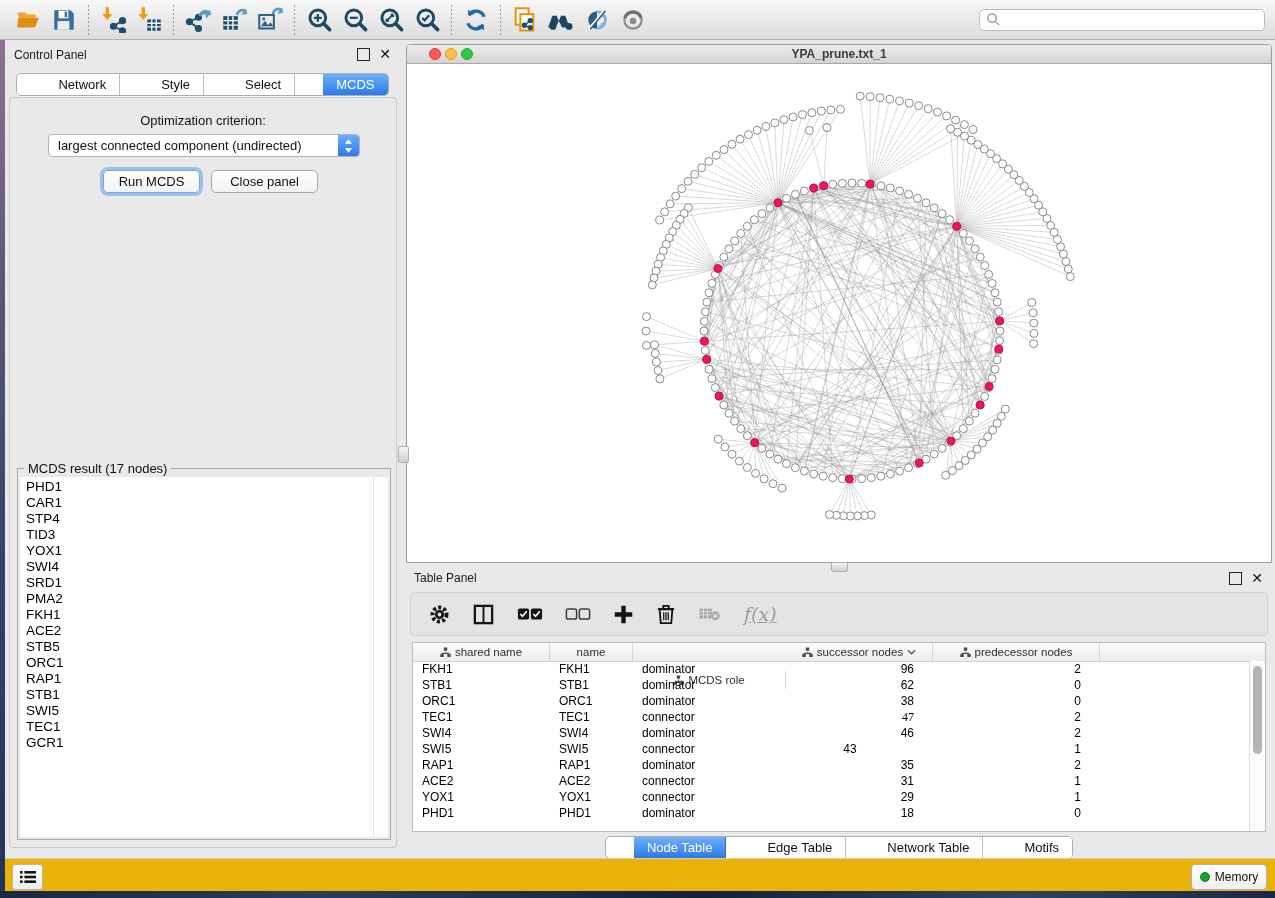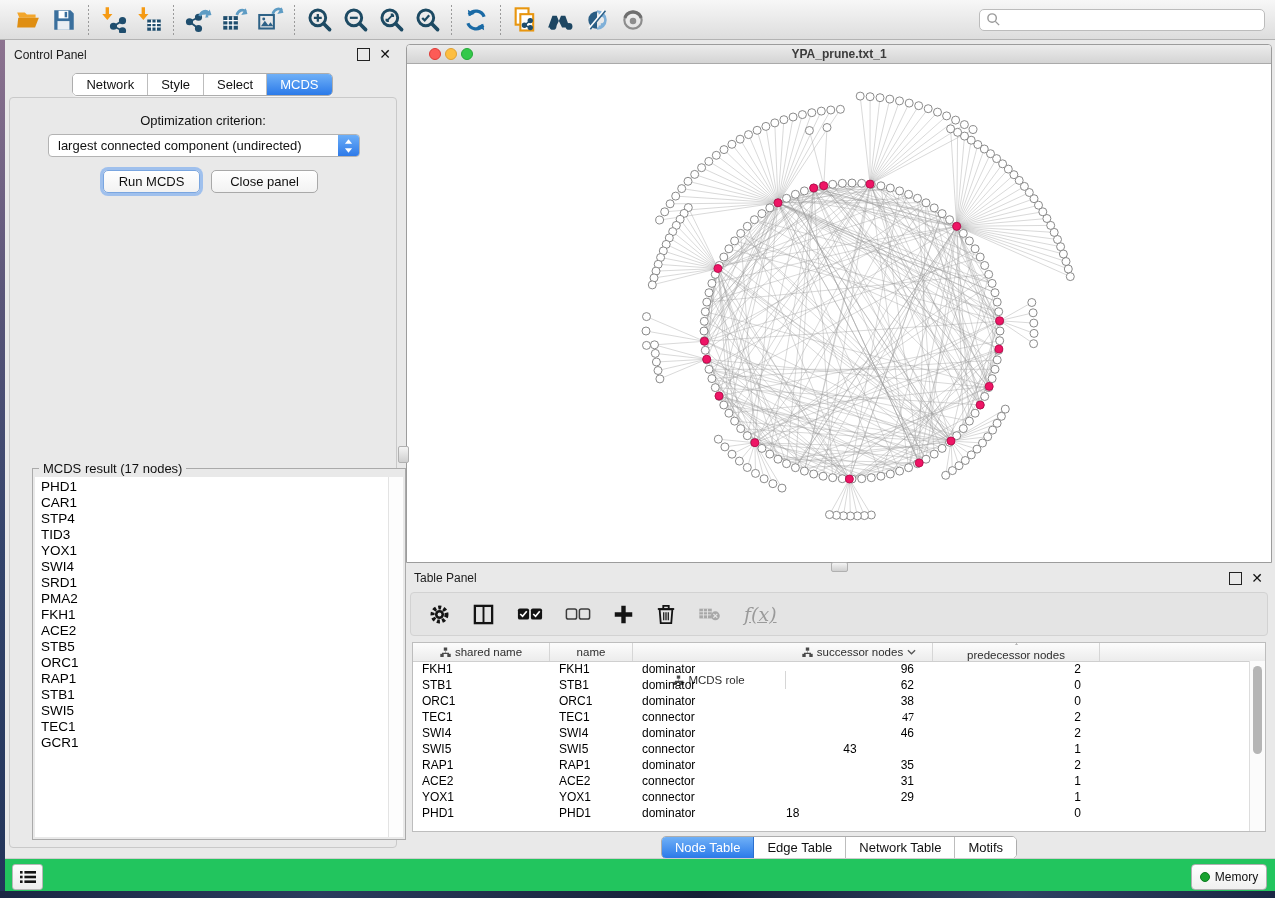--- a/index.html
+++ b/index.html
@@ -20,39 +20,39 @@
     background-image:linear-gradient(#9a9a9a 40%,rgba(0,0,0,0) 0%);background-size:1px 4px;background-repeat:repeat-y;}
   #search-box{margin-left:auto;width:286px;height:22px;background:#fff;border:1px solid #bcbcbc;border-radius:5px;
     display:flex;align-items:center;padding:0 6px;box-sizing:border-box;}
   #search-box input{border:none;outline:none;flex:1;font-size:12px;background:transparent;}
   
   .panel-title{font-size:12px;color:#1c1c1c;}
   .float-btn{width:11px;height:11px;border:1.6px solid #222;display:inline-block;}
   .close-btn{font-size:14px;font-weight:bold;color:#111;line-height:11px;}
   .seg-group{display:flex;background:#fff;border:1px solid #adadad;border-radius:5px;overflow:hidden;
     box-shadow:0 1px 0 rgba(255,255,255,.6);}
-  .seg{padding:3px 13px;font-size:13px;color:#111;border-right:1px solid #bdbdbd;background:#fff;white-space:nowrap;}
+  .seg{padding:3px 13px;font-size:13px;color:#111;border-right:1px solid #bdbdbd;background:#fff;white-space:nowrap;margin-left:28px;}
   .seg:last-child{border-right:none;}
   .seg.active{background:linear-gradient(#6fb0f7,#2b7ae9);color:#fff;border-right-color:#2b6fce;}
   
   #control-panel{left:5px;top:40px;width:395px;height:818px;}
   #cp-header{left:9px;top:8px;right:9px;height:18px;display:flex;align-items:flex-start;}
   #cp-tabs{top:33px;left:0;width:100%;display:flex;justify-content:center;}
   #cp-body{left:4px;top:57px;width:386px;height:749px;background:#e9e9e9;border:1px solid #c9c9c9;border-radius:4px;}
   #opt-label{top:15px;width:100%;text-align:center;font-size:13px;color:#111;}
   #opt-select{left:38px;top:36px;width:312px;height:23px;background:#fff;border:1px solid #b3b3b3;border-radius:4px;
     display:flex;align-items:center;box-sizing:border-box;}
   #opt-select .val{flex:1;font-size:13px;padding-left:9px;color:#111;white-space:nowrap;}
   #opt-select .cap{width:21px;height:100%;border-radius:0 3px 3px 0;background:linear-gradient(#6caef8,#2e7ae8);
     display:flex;flex-direction:column;align-items:center;justify-content:center;gap:2px;}
   .mac-btn{height:23px;background:linear-gradient(#ffffff,#f2f2f2);border:1px solid #a9a9a9;border-radius:5px;
     font-size:13px;color:#111;display:flex;align-items:center;justify-content:center;box-sizing:border-box;padding:0 14px;}
   #run-btn{left:93px;top:72px;width:97px;box-shadow:0 0 0 3px rgba(110,165,240,.6);border-color:#7aa6e0;}
   #close-panel-btn{left:201px;top:72px;width:107px;}
-  #mcds-group{left:22px;top:370px;width:372px;height:370px;border:1px solid #aaaaaa;background:#e9e9e9;}
+  #mcds-group{left:7px;top:370px;width:372px;height:370px;border:1px solid #aaaaaa;background:#e9e9e9;}
   #mcds-legend{position:absolute;top:-8px;left:6px;background:#e9e9e9;padding:0 4px;font-size:13px;color:#111;}
   #mcds-list{position:absolute;left:2px;top:8px;right:16px;bottom:2px;background:#fff;border-right:1px solid #e0e0e0;
     padding:2px 0 0 6px;box-sizing:border-box;overflow:hidden;}
   #mcds-scroll{position:absolute;top:8px;right:2px;bottom:2px;width:14px;background:#fdfdfd;border-left:1px solid #e3e3e3;}
   #mcds-list div{font-size:13.5px;line-height:16px;color:#000;}
   
   #net-window{left:406px;top:44px;width:866px;height:519px;border:1px solid #9c9c9c;border-radius:4px 4px 0 0;
     box-sizing:border-box;background:#fff;}
   #net-titlebar{left:0;top:0;width:100%;height:19px;background:linear-gradient(#ececec,#d4d4d4);
     border-bottom:1px solid #aaa;border-radius:3px 3px 0 0;box-sizing:border-box;}
@@ -71,21 +71,21 @@
   #tp-cols{display:flex;height:18px;background:linear-gradient(#fcfcfc,#ececec);border-bottom:1px solid #cfcfcf;}
   .col-h{display:flex;align-items:center;justify-content:center;gap:4px;border-right:1px solid #d6d6d6;
     font-size:11.5px;color:#2e2e2e;box-sizing:border-box;height:18px;}
   #tp-rows{position:absolute;left:0;top:18px;right:15px;bottom:0;overflow:hidden;}
   .t-row{display:flex;height:16px;align-items:center;}
   .t-cell{font-size:12px;color:#000;box-sizing:border-box;white-space:nowrap;overflow:hidden;}
   #tp-scroll{position:absolute;top:18px;right:0;bottom:0;width:15px;background:#fbfbfb;border-left:1px solid #ddd;}
   #tp-thumb{position:absolute;left:2.5px;top:5px;width:9px;height:88px;background:#b5b5b5;border-radius:5px;}
   #tp-tabs{top:268px;left:0;width:100%;display:flex;justify-content:center;}
   
-  #status-bar{left:0;top:858px;width:1275px;height:33px;background:#22c55e;border-top:1px solid #cdcdcd;box-sizing:border-box;}
+  #status-bar{left:0;top:858px;width:1275px;height:33px;background:#eab308;border-top:1px solid #cdcdcd;box-sizing:border-box;}
   #list-btn{left:12px;top:5px;width:29px;height:24px;background:linear-gradient(#fdfdfd,#ededed);
     border:1px solid #b7b7b7;border-radius:3px;display:flex;align-items:center;justify-content:center;}
   #memory-btn{left:1191px;top:5px;width:74px;height:24px;background:linear-gradient(#ffffff,#f0f0f0);
     border:1px solid #b0b0b0;border-radius:4px;display:flex;align-items:center;justify-content:center;gap:5px;font-size:12px;color:#111;}
   #memory-dot{width:10px;height:10px;border-radius:50%;background:#18a230;border:1px solid #0e7c20;box-sizing:border-box;}
   svg{display:block;}
 </style>
 </head>
 <body>
 
@@ -1040,21 +1040,21 @@
                 <rect x="0.3" y="6.8" width="3.4" height="3.2"></rect>
                 <rect x="7.3" y="6.8" width="3.4" height="3.2"></rect>
                 <path d="M5.3 3.7v2h-3.3v1.4h7v-1.4h-3.3v-2z"></path>
               </g>
             </svg>
             <span>successor nodes</span>
             <svg width="9" height="6" viewBox="0 0 10 6">
               <path d="M1 1l4 4 4-4" stroke="#555" stroke-width="1.4" fill="none"></path>
             </svg>
           </div>
-          <div class="col-h" style="width: 167px; flex-direction: column;">
+          <div class="col-h" style="width: 167px;">
             <svg width="11" height="11" viewBox="0 0 11 11">
               <g fill="#4a4a4a">
                 <rect x="3.8" y="0.5" width="3.4" height="3.2"></rect>
                 <rect x="0.3" y="6.8" width="3.4" height="3.2"></rect>
                 <rect x="7.3" y="6.8" width="3.4" height="3.2"></rect>
                 <path d="M5.3 3.7v2h-3.3v1.4h7v-1.4h-3.3v-2z"></path>
               </g>
             </svg>
             <span>predecessor nodes</span>
           </div>
@@ -1121,21 +1121,21 @@
             <div class="t-cell" style="width: 137px; text-align: left; padding: 0px 0px 0px 9px;">YOX1</div>
             <div class="t-cell" style="width: 83px; text-align: left; padding: 0px 0px 0px 9px;">YOX1</div>
             <div class="t-cell" style="width: 153px; text-align: left; padding: 0px 0px 0px 9px;">connector</div>
             <div class="t-cell" style="width: 147px; text-align: right; padding: 0px 19px 0px 0px;">29</div>
             <div class="t-cell" style="width: 167px; text-align: right; padding: 0px 19px 0px 0px;">1</div>
           </div>
           <div class="t-row">
             <div class="t-cell" style="width: 137px; text-align: left; padding: 0px 0px 0px 9px;">PHD1</div>
             <div class="t-cell" style="width: 83px; text-align: left; padding: 0px 0px 0px 9px;">PHD1</div>
             <div class="t-cell" style="width: 153px; text-align: left; padding: 0px 0px 0px 9px;">dominator</div>
-            <div class="t-cell" style="width: 147px; padding: 0px 19px 0px 0px;">18</div>
+            <div class="t-cell" style="width: 147px; text-align: right; padding: 0px 19px 0px 0px;">18</div>
             <div class="t-cell" style="width: 167px; text-align: right; padding: 0px 19px 0px 0px;">0</div>
           </div>
         </div>
       <div id="tp-scroll">
           <div id="tp-thumb"></div>
         </div>
     </div>
 
     <div id="tp-tabs" class="abs">
       <div class="seg-group" id="tp-tab-group">

